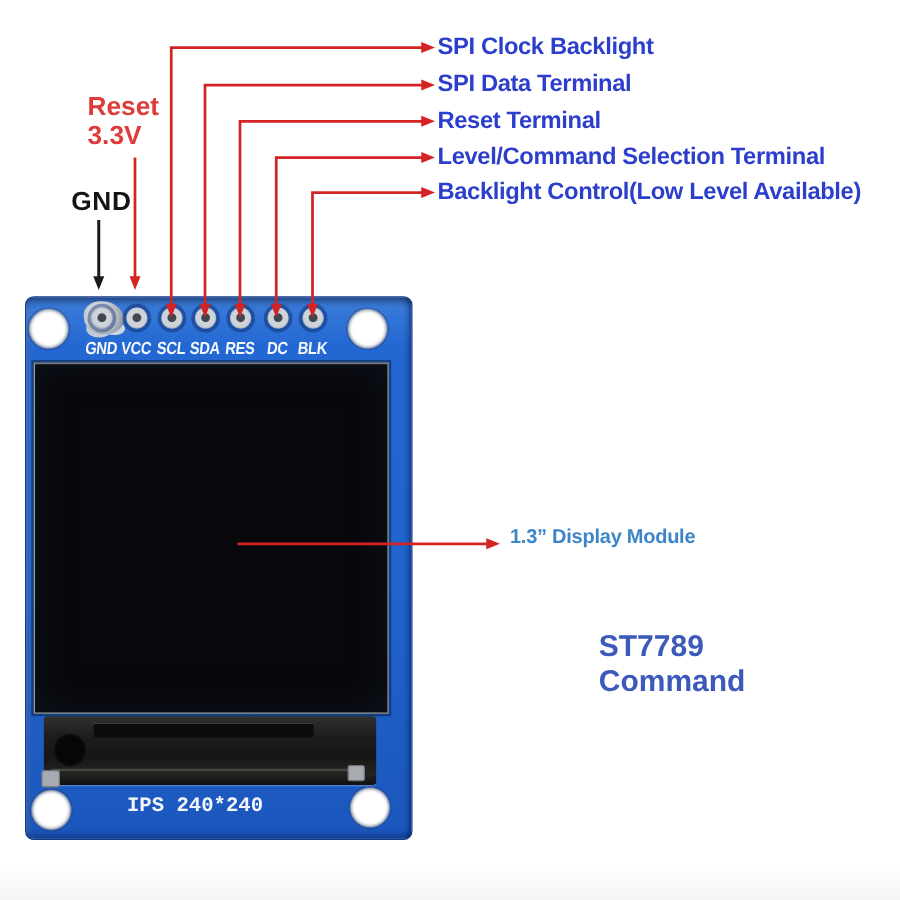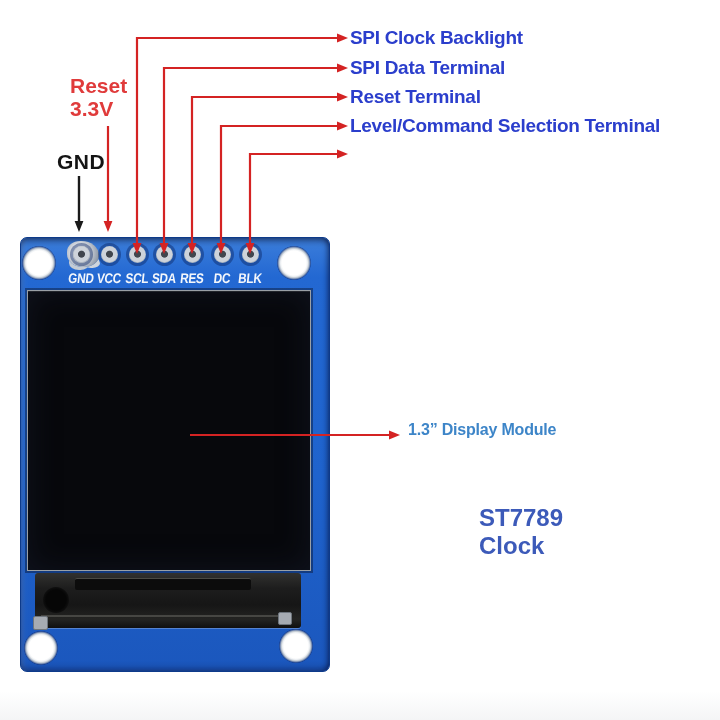--- a/index.html
+++ b/index.html
@@ -158,20 +158,21 @@
     <div class="screen"></div>
 
     <div class="connector">
       <div class="connector-slot"></div>
       <div class="connector-blob"></div>
       <div class="connector-shine"></div>
     </div>
     <div class="tab tab-left"></div>
     <div class="tab tab-right"></div>
 
+    <div class="bottom-silk">IPS 240*240</div>
   </div>
 
   <svg class="arrows" viewBox="0 0 720 720">
 
     <path class="red-line" d="M137 248 L137 38 L338 38"></path>
     <polygon class="red-head" points="348,38 337,33.6 337,42.4"></polygon>
     <polygon class="red-head" points="137,254 132.6,243 141.4,243"></polygon>
 
     <path class="red-line" d="M164 248 L164 68 L338 68"></path>
     <polygon class="red-head" points="348,68 337,63.6 337,72.4"></polygon>
@@ -196,28 +197,29 @@
     <polygon class="black-head" points="79,232 74.6,221 83.4,221"></polygon>
 
     <path class="red-line" d="M190 435 L390 435"></path>
     <polygon class="red-head" points="400,435 389,430.6 389,439.4"></polygon>
   </svg>
 
   <div class="terminal-label t0">SPI Clock Backlight</div>
   <div class="terminal-label t2">Reset Terminal</div>
   <div class="terminal-label t1">SPI Data Terminal</div>
   <div class="terminal-label t3">Level/Command Selection Terminal</div>
+  <div class="terminal-label t4">Backlight Control(Low Level Available)</div>
 
   <div class="input-label">
     <div>Reset</div>
     <div>3.3V</div>
   </div>
 
   <div class="gnd-label">GND</div>
 
   <div class="display-label">1.3”  Display Module</div>
 
   <div class="driver-label">
     <div>ST7789</div>
-    <div>Clock</div>
+    <div>Command</div>
   </div>
 
 </div>
 
 </body></html>

